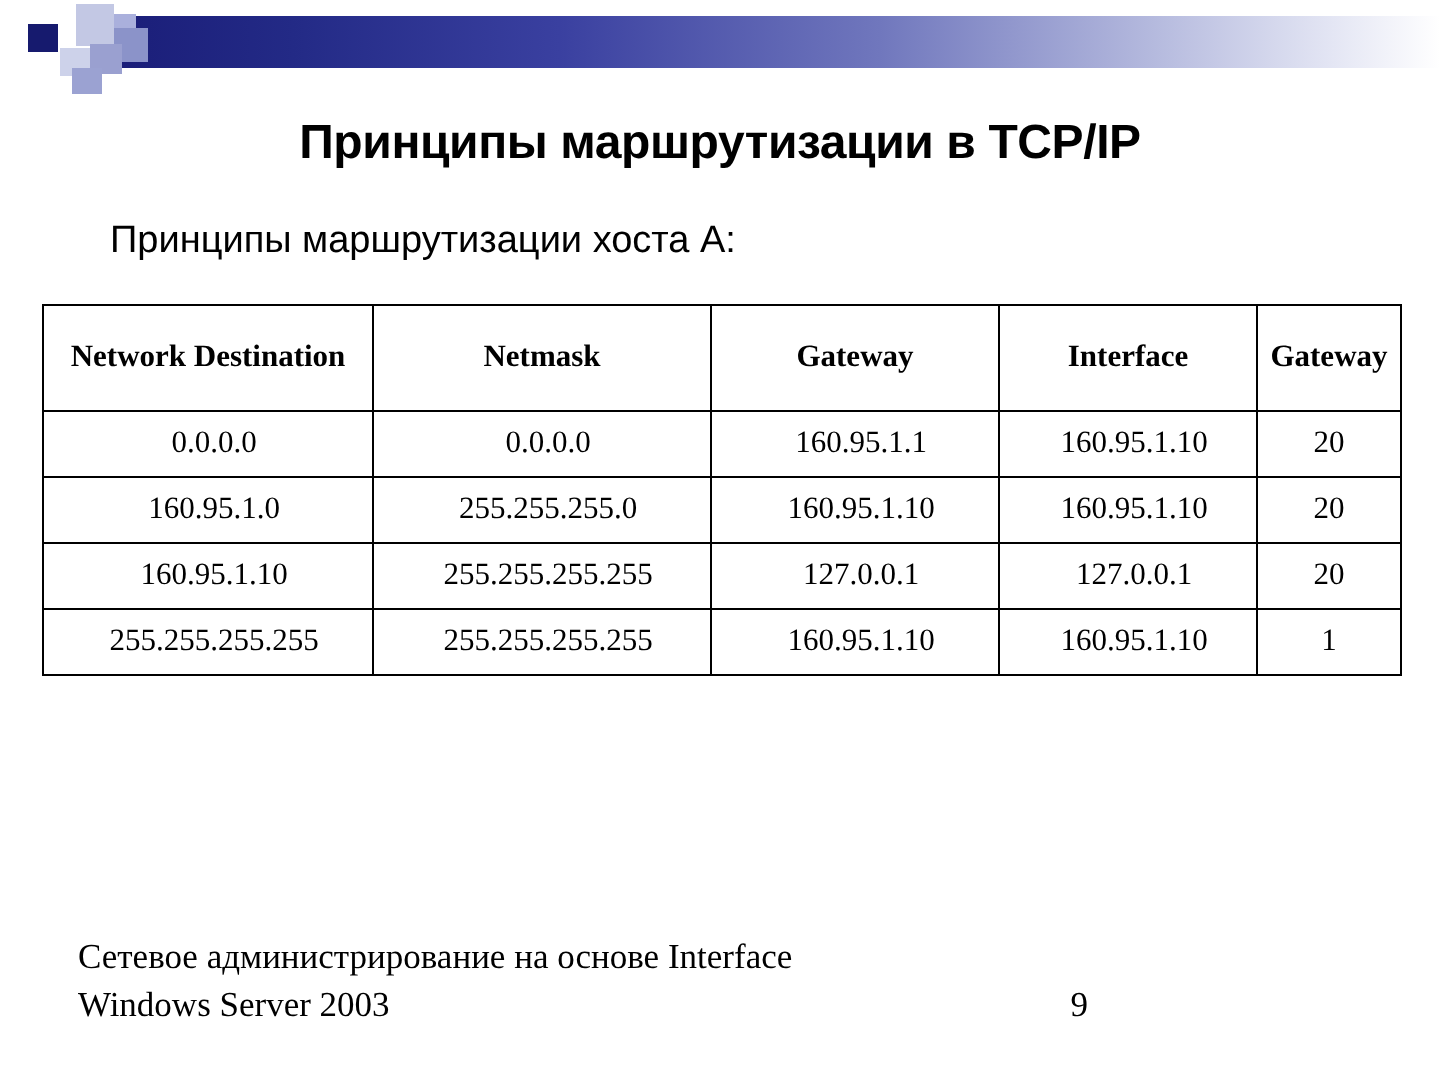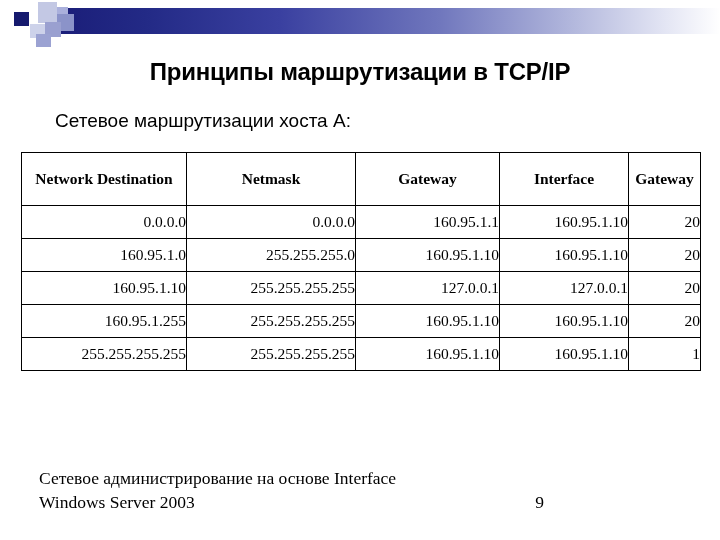--- a/index.html
+++ b/index.html
@@ -136,25 +136,25 @@
     vertical-align: middle;
   }
   #routing-table thead th {
     height: 52px;
     font-weight: bold;
     text-align: center;
     font-size: 15.5px;
     line-height: 1.15;
   }
   #routing-table tbody td {
-    text-align: right;
+    text-align: center;
     padding-left: 6px;
   }
   #routing-table tbody td.metric-cell {
-    text-align: right;
+    text-align: center;
     padding-left: 0;
   }
   
   col.c-dest  { width: 165px; }
   col.c-mask  { width: 169px; }
   col.c-gw    { width: 144px; }
   col.c-if    { width: 129px; }
   col.c-metric{ width: 72px; }
 
   
@@ -189,21 +189,21 @@
   <div class="sq" id="deco-square-lav2"></div>
   <div class="sq" id="deco-square-pale-top"></div>
   <div class="sq" id="deco-square-pale-left"></div>
   <div class="sq" id="deco-square-mid"></div>
   <div class="sq" id="deco-square-mid-low"></div>
   <div class="sq" id="deco-square-dark"></div>
 </div>
 
 <div id="slide-title">Принципы маршрутизации в TCP/IP</div>
 
-<div id="slide-subtitle">Сетевое маршрутизации хоста А:</div>
+<div id="slide-subtitle">Принципы маршрутизации хоста А:</div>
 
 <table id="routing-table">
   <colgroup>
     <col class="c-dest">
     <col class="c-mask">
     <col class="c-gw">
     <col class="c-if">
     <col class="c-metric">
   </colgroup>
   <thead>
@@ -231,27 +231,20 @@
         <td class="metric-cell">20</td>
       </tr>
       <tr>
         <td>160.95.1.10</td>
         <td>255.255.255.255</td>
         <td>127.0.0.1</td>
         <td>127.0.0.1</td>
         <td class="metric-cell">20</td>
       </tr>
       <tr>
-        <td>160.95.1.255</td>
-        <td>255.255.255.255</td>
-        <td>160.95.1.10</td>
-        <td>160.95.1.10</td>
-        <td class="metric-cell">20</td>
-      </tr>
-      <tr>
         <td>255.255.255.255</td>
         <td>255.255.255.255</td>
         <td>160.95.1.10</td>
         <td>160.95.1.10</td>
         <td class="metric-cell">1</td>
       </tr>
     </tbody>
 </table>
 
 <div id="slide-footer">

